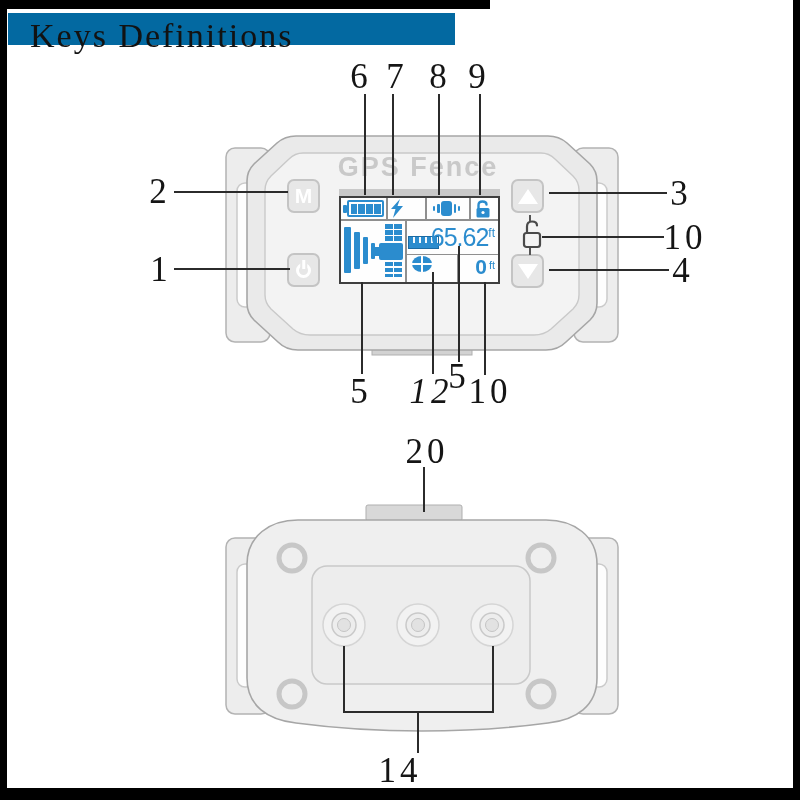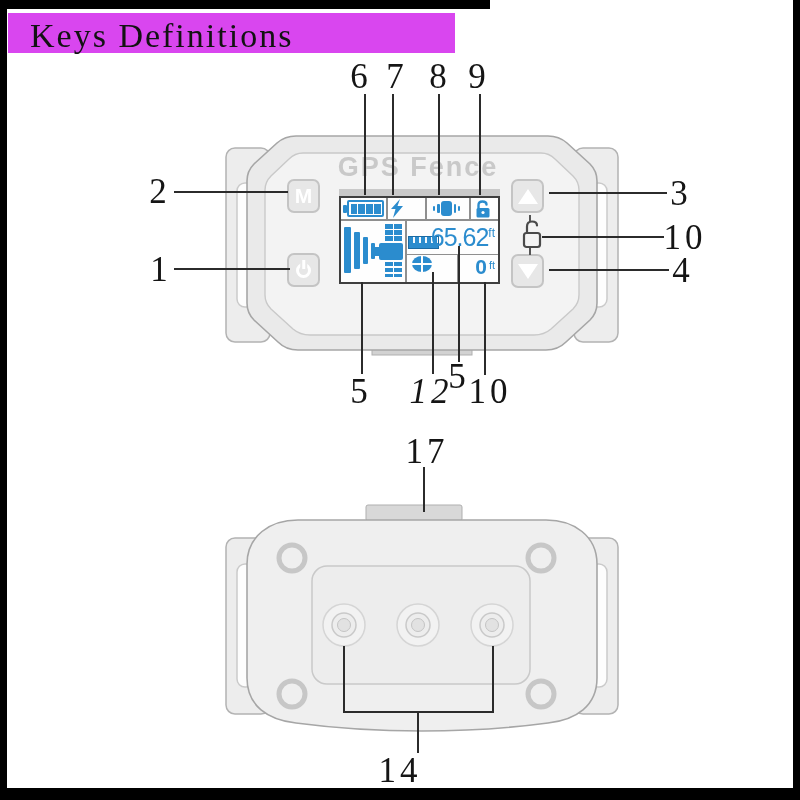--- a/index.html
+++ b/index.html
@@ -8,21 +8,21 @@
   :root{
     --blue:#2b8cce; --blue-d:#1a6aa3; --ink:#2b2b2b;
   }
   
   .bar{position:absolute;background:#000;}
   .bar-left{left:0;top:0;width:7px;height:800px;}
   .bar-top{left:0;top:0;width:490px;height:9px;}
   .bar-right{left:793px;top:0;width:7px;height:800px;}
   .bar-bottom{left:0;top:788px;width:800px;height:12px;}
   
-  .titlebar{position:absolute;left:8px;top:13px;width:447px;height:40px;background:#d946ef;}
+  .titlebar{position:absolute;left:8px;top:13px;width:447px;height:32px;background:#0369a1;}
   .titlebar span{display:block;padding-left:22px;line-height:46px;font-family:"Liberation Serif",serif;
                  font-size:34px;letter-spacing:2px;color:#121212;white-space:nowrap;}
   
   .shapes{position:absolute;left:0;top:0;z-index:1;}
   
   .bezel{position:absolute;left:339px;top:189px;width:161px;height:8px;background:#c9c9c9;z-index:2;}
   
   .brand{position:absolute;left:308px;top:152px;width:220px;text-align:center;z-index:2;
          font-size:27px;font-weight:700;letter-spacing:2px;color:#c9c9c9;}
   
@@ -271,21 +271,21 @@
   <div class="num-label" style="left:683px;top:271px;">4</div>
   <div class="num-label" style="left:361px;top:392px;">5</div>
   <div class="num-label" style="left:361px;top:77px;">6</div>
   <div class="num-label" style="left:397px;top:77px;">7</div>
   <div class="num-label" style="left:440px;top:77px;">8</div>
   <div class="num-label" style="left:479px;top:77px;">9</div>
   <div class="num-label" style="left:685px;top:238px;">10</div>
   <div class="num-label" style="left:459px;top:377px;">5</div>
   <div class="num-label" style="left:431px;top:392px;font-style:italic;">12</div>
   <div class="num-label" style="left:490px;top:392px;">10</div>
-  <div class="num-label" style="left:427px;top:452px;">17</div>
+  <div class="num-label" style="left:427px;top:452px;">20</div>
   <div class="num-label" style="left:400px;top:771px;">14</div>
 
   <div class="ln lnh" style="left:174px;top:191px;width:114px;"></div>
   <div class="ln lnh" style="left:174px;top:268px;width:116px;"></div>
   <div class="ln lnh" style="left:549px;top:192px;width:118px;"></div>
   <div class="ln lnh" style="left:542px;top:236px;width:122px;"></div>
   <div class="ln lnh" style="left:549px;top:269px;width:120px;"></div>
   <div class="ln lnv" style="left:364px;top:94px;height:101px;"></div>
   <div class="ln lnv" style="left:392px;top:94px;height:101px;"></div>
   <div class="ln lnv" style="left:438px;top:94px;height:101px;"></div>

